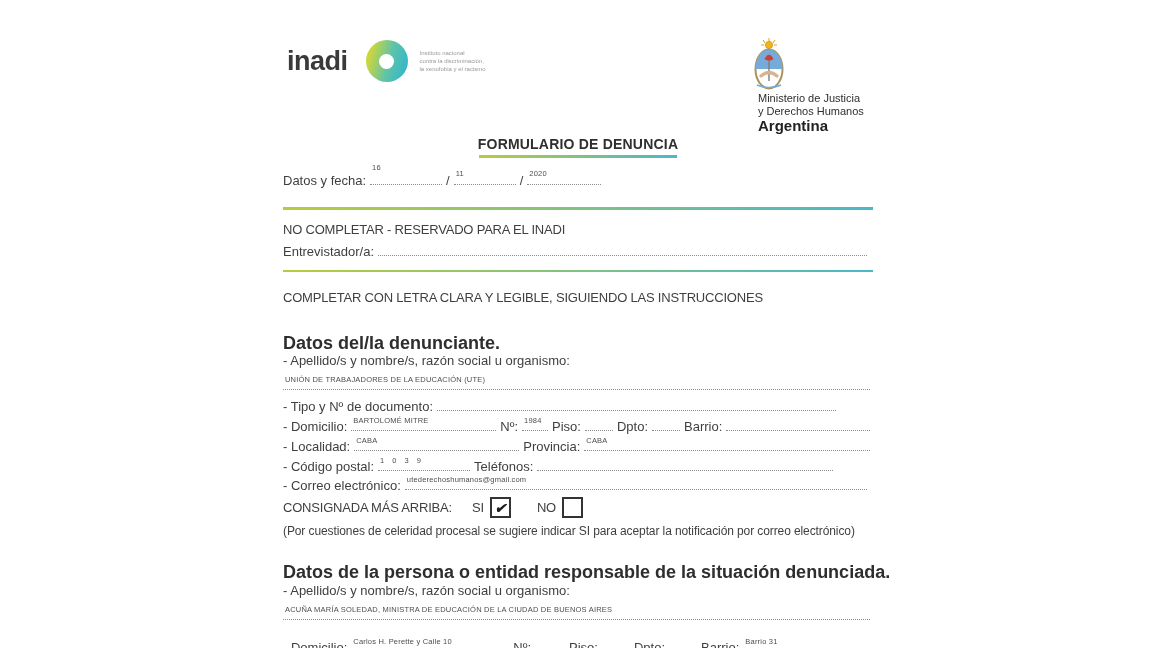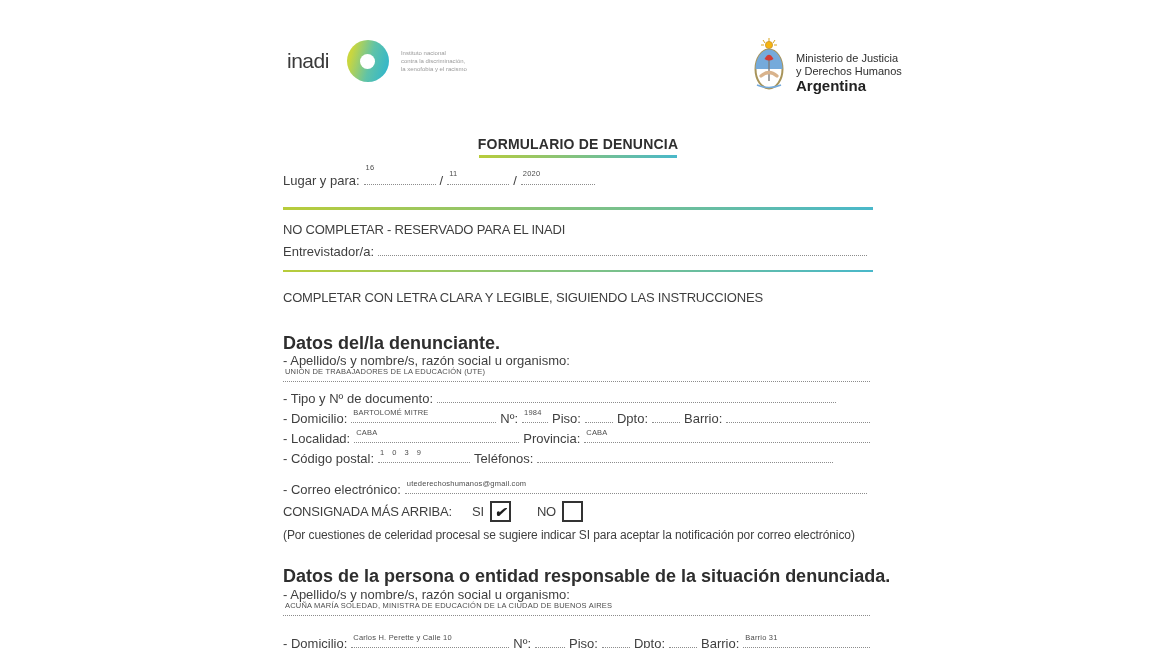--- a/index.html
+++ b/index.html
@@ -5,30 +5,30 @@
   * { margin:0; padding:0; box-sizing:border-box; }
   html,body { background:#ffffff; }
   .page {
     position:relative; width:1152px; height:648px; overflow:hidden;
     background:#ffffff; color:#3f3f3f;
     font-family:"Liberation Sans", sans-serif; font-size:13px;
   }
 
   
   .inadi-logo { position:absolute; left:287px; top:40px; display:flex; align-items:center; }
-  .inadi-word { font-size:21px; font-weight:normal; color:#3a3a3a; letter-spacing:-0.5px; }
+  .inadi-word { font-size:27px; font-weight:bold; color:#3a3a3a; letter-spacing:-0.5px; }
   .inadi-ring {
     width:42px; height:42px; border-radius:50%; margin-left:18px;
     background:linear-gradient(105deg,#c9d63f 15%,#5fc3a8 55%,#35b7c9 90%);
     display:flex; align-items:center; justify-content:center;
   }
   .inadi-hole { width:15px; height:15px; border-radius:50%; background:#ffffff; }
   .inadi-tagline { margin-left:12px; font-size:6px; line-height:8px; color:#9a9a9a; }
 
-  .ministry-logo { position:absolute; left:750px; top:38px; display:flex; align-items:flex-end; }
+  .ministry-logo { position:absolute; left:750px; top:38px; display:flex; align-items:flex-start;flex-direction:column; }
   .ministry-text { margin-left:8px; font-size:11px; line-height:13px; color:#2e2e2e; }
   .ministry-country { font-size:15px; font-weight:bold; margin-top:1px; color:#222; }
 
   
   .content { position:absolute; left:283px; top:136px; width:590px; }
 
   .title-wrap { text-align:center; }
   .title { font-size:14px; font-weight:bold; color:#2f2f2f; letter-spacing:0.2px; }
   .title-underline {
     width:198px; height:3px; margin:3px auto 0 auto;
@@ -60,22 +60,22 @@
   .cb { width:21px; height:21px; border:2px solid #333; background:#fff;
         display:inline-flex; align-items:center; justify-content:center; }
   .cb-check { font-size:14px; font-weight:bold; font-style:italic; color:#1d1d1d; line-height:1; }
   .gap14 { margin-left:14px; } .gap20 { margin-left:20px; }
 
   .note { font-size:12px; letter-spacing:-0.1px; color:#3f3f3f; }
 
   
   .mt-date{margin-top:14px} .mt-hr1{margin-top:18px} .mt-res{margin-top:11px}
   .mt-int{margin-top:5px} .mt-hr2{margin-top:10px} .mt-instr{margin-top:17px}
-  .mt-h1{margin-top:29px} .mt-fillrow{margin-top:4px} .mt-tipo{margin-top:8px}
-  .mt-3{margin-top:3px} .mt-2{margin-top:14px} .mt-note{margin-top:5px}
+  .mt-h1{margin-top:29px} .mt-fillrow{margin-top:12px} .mt-tipo{margin-top:8px}
+  .mt-3{margin-top:3px} .mt-2{margin-top:2px} .mt-note{margin-top:5px}
   .mt-h2{margin-top:24px} .mt-1{margin-top:1px} .mt-dom2{margin-top:19px}
 </style>
 </head>
 <body>
 
 <div class="page">
 
   <div class="inadi-logo">
     <span class="inadi-word">inadi</span>
     <span class="inadi-ring">
@@ -113,21 +113,21 @@
   </div>
 
   <div class="content">
 
     <div class="title-wrap">
       <div class="title">FORMULARIO DE DENUNCIA</div>
       <div class="title-underline"></div>
     </div>
 
     <div class="row mt-date">
-      <span class="lbl">Lugar y para:</span>
+      <span class="lbl">Datos y fecha:</span>
       <span class="fill w72">
           <span class="val val-sup">16</span>
         </span>
       <span class="lbl">/</span>
       <span class="fill w62">
           <span class="val val-mid">11</span>
         </span>
       <span class="lbl">/</span>
       <span class="fill w74">
           <span class="val val-mid">2020</span>

